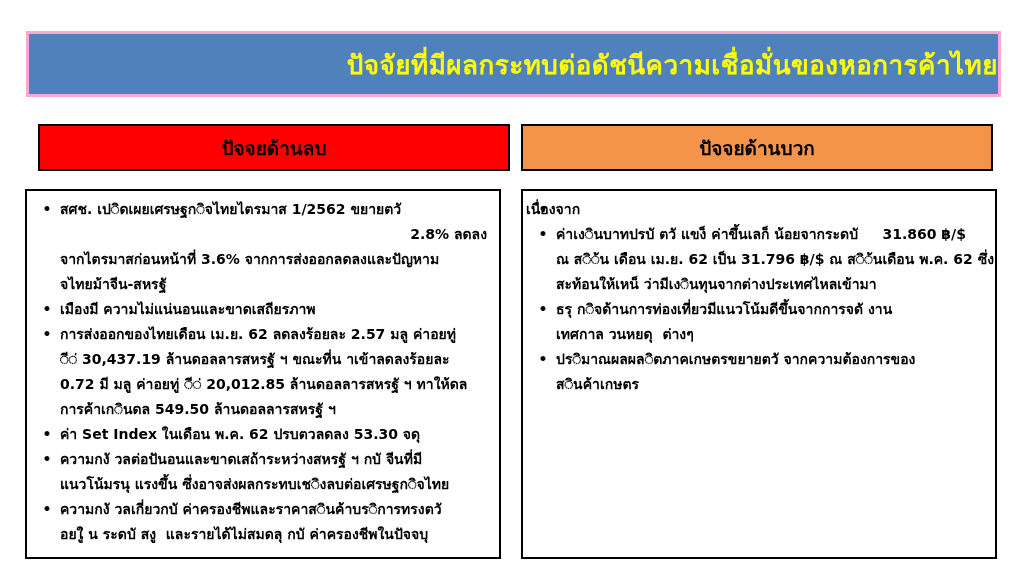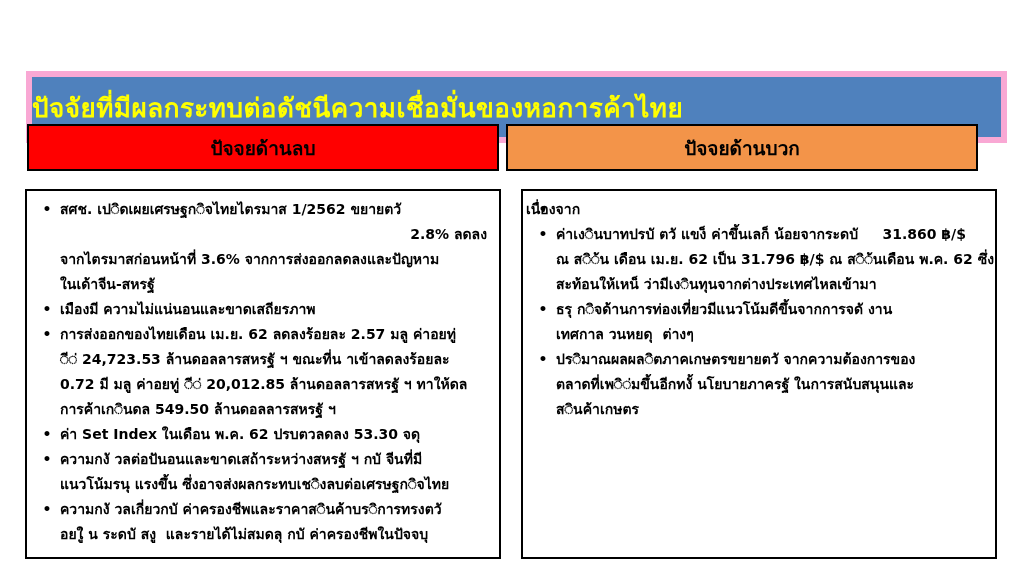--- a/index.html
+++ b/index.html
@@ -10,34 +10,34 @@
     background: #ffffff;
     overflow: hidden;
     font-family: "DejaVu Sans", sans-serif;
     font-weight: bold;
     color: #000000;
   }
   .title-bar {
     position: absolute;
     left: 26px; top: 31px;
     width: 969px; height: 60px;
-    border: 6px solid #f9a8d4;
-    display: flex; align-items: center; justify-content: flex-start; margin-top: 40px;
+    border: 3px solid #f9a8d4;
+    display: flex; align-items: center; justify-content: flex-end;
   }
   .title-text { font-size: 26px; letter-spacing: 0.5px; }
   .panel-header {
     position: absolute;
     top: 124px;
     width: 468px; height: 43px;
     border: 2px solid #000000;
     display: flex; align-items: center; justify-content: center;
     font-size: 19px;
   }
-  .panel-header.neg { left: 27px; text-align: right; }
-  .panel-header.pos { left: 506px; }
+  .panel-header.neg { left: 38px; text-align: right; }
+  .panel-header.pos { left: 521px; }
   .panel-box {
     position: absolute;
     top: 189px;
     width: 472px; height: 366px;
     border: 2px solid #000000;
     background: #ffffff;
   }
   .panel-box.neg { left: 25px; }
   .panel-box.pos { left: 521px; }
   .panel-content { padding: 6px 6px 0 7px; }
@@ -74,34 +74,34 @@
   </div>
 
   <div class="panel-box neg">
     <div class="panel-content" id="negative-list">
         <div class="bullet-item">
           <span class="marker">•</span>
           <div class="content">
             <div class="line normal">สศช. เป◌ิดเผยเศรษฐก◌ิจไทยไตรมาส 1/2562 ขยายตวั</div>
             <div class="line right">2.8% ลดลง</div>
             <div class="line normal">จากไตรมาสก่อนหน้าที่ 3.6% จากการส่งออกลดลงและปัญหาม</div>
-            <div class="line normal">ในเด้าจีน-สหรฐั</div>
+            <div class="line normal">จไทยม้าจีน-สหรฐั</div>
           </div>
         </div>
         <div class="bullet-item">
           <span class="marker">•</span>
           <div class="content">
             <div class="line normal">เมืองมี ความไม่แน่นอนและขาดเสถียรภาพ</div>
           </div>
         </div>
         <div class="bullet-item">
           <span class="marker">•</span>
           <div class="content">
             <div class="line normal">การส่งออกของไทยเดือน เม.ย. 62 ลดลงร้อยละ 2.57 มลู ค่าอยทู่</div>
-            <div class="line normal">◌ี◌่ 24,723.53 ล้านดอลลารสหรฐั ฯ ขณะที่น าเข้าลดลงร้อยละ</div>
+            <div class="line normal">◌ี◌่ 30,437.19 ล้านดอลลารสหรฐั ฯ ขณะที่น าเข้าลดลงร้อยละ</div>
             <div class="line normal">0.72 มี มลู ค่าอยทู่ ◌ี◌่ 20,012.85 ล้านดอลลารสหรฐั ฯ ทาให้ดล</div>
             <div class="line normal">การค้าเก◌ินดล 549.50 ล้านดอลลารสหรฐั ฯ</div>
           </div>
         </div>
         <div class="bullet-item">
           <span class="marker">•</span>
           <div class="content">
             <div class="line normal">ค่า Set Index ในเดือน พ.ค. 62 ปรบตวลดลง 53.30 จดุ</div>
           </div>
         </div>
@@ -142,20 +142,19 @@
           <span class="marker">•</span>
           <div class="content">
             <div class="line normal">ธรุ ก◌ิจด้านการท่องเที่ยวมีแนวโน้มดีขึ้นจากการจดั งาน</div>
             <div class="line normal">เทศกาล วนหยดุ  ต่างๆ</div>
           </div>
         </div>
         <div class="bullet-item">
           <span class="marker">•</span>
           <div class="content">
             <div class="line normal">ปร◌ิมาณผลผล◌ิตภาคเกษตรขยายตวั จากความต้องการของ</div>
-            <div class="line normal">ตลาดที่เพ◌ิ◌่มขึ้นอีกทงั้ นโยบายภาครฐั ในการสนับสนุนและ</div>
             <div class="line normal">ส◌ินค้าเกษตร</div>
           </div>
         </div>
       </div>
   </div>
 
 </div>
 
 </body></html>

